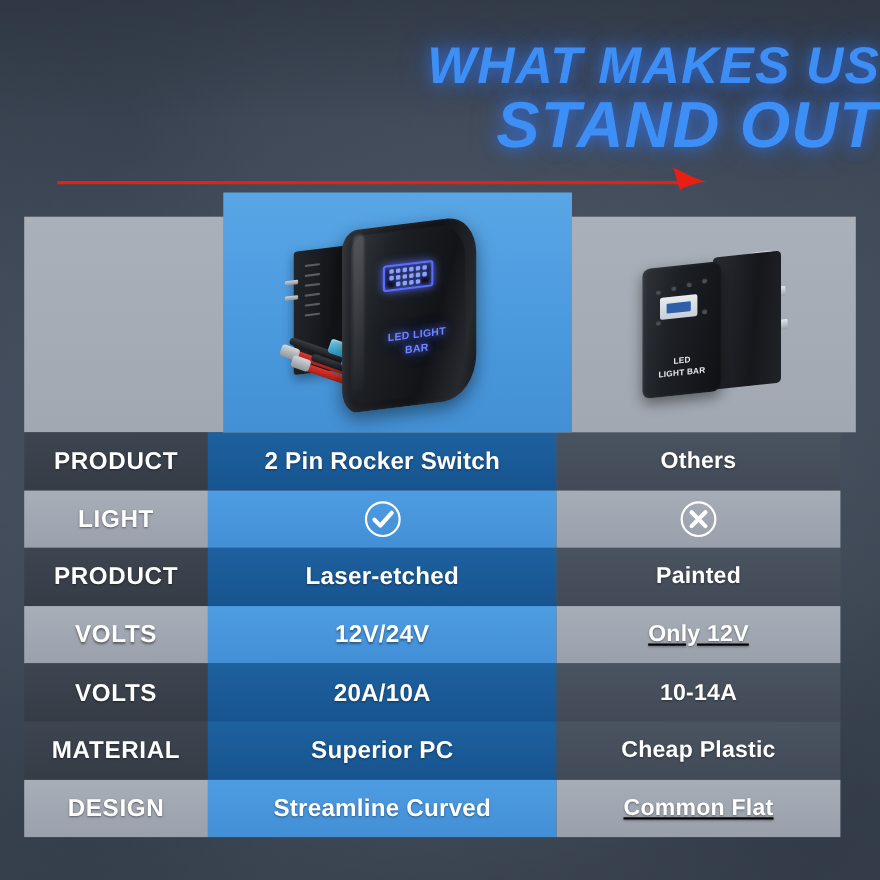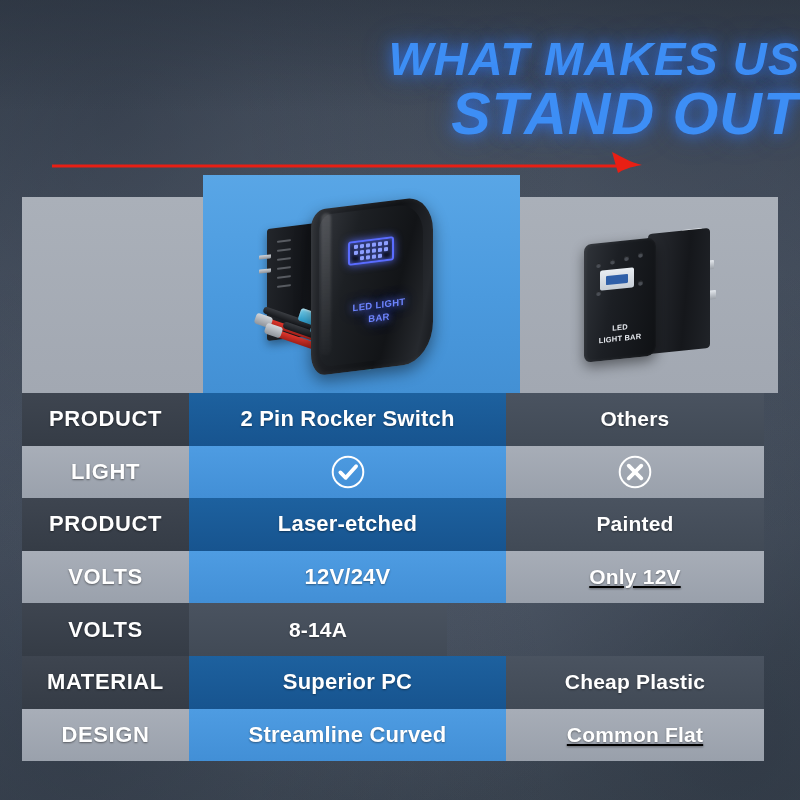--- a/index.html
+++ b/index.html
@@ -316,22 +316,25 @@
       </div>
       <div class="cell c-right">
         <span class="val">Only 12V</span>
       </div>
     </div>
 
     <div class="row dark">
       <div class="cell c-label">
         <span class="lbl">VOLTS</span>
       </div>
-      <div class="cell c-right">
-        <span class="val">8-14A</span>
+      <div class="cell c-mid">
+        <span class="val mid">20A/10A</span>
+      </div>
+      <div class="cell c-right">
+        <span class="val">10-14A</span>
       </div>
     </div>
 
     <div class="row dark">
       <div class="cell c-label">
         <span class="lbl">MATERIAL</span>
       </div>
       <div class="cell c-mid">
         <span class="val mid">Superior PC</span>
       </div>

